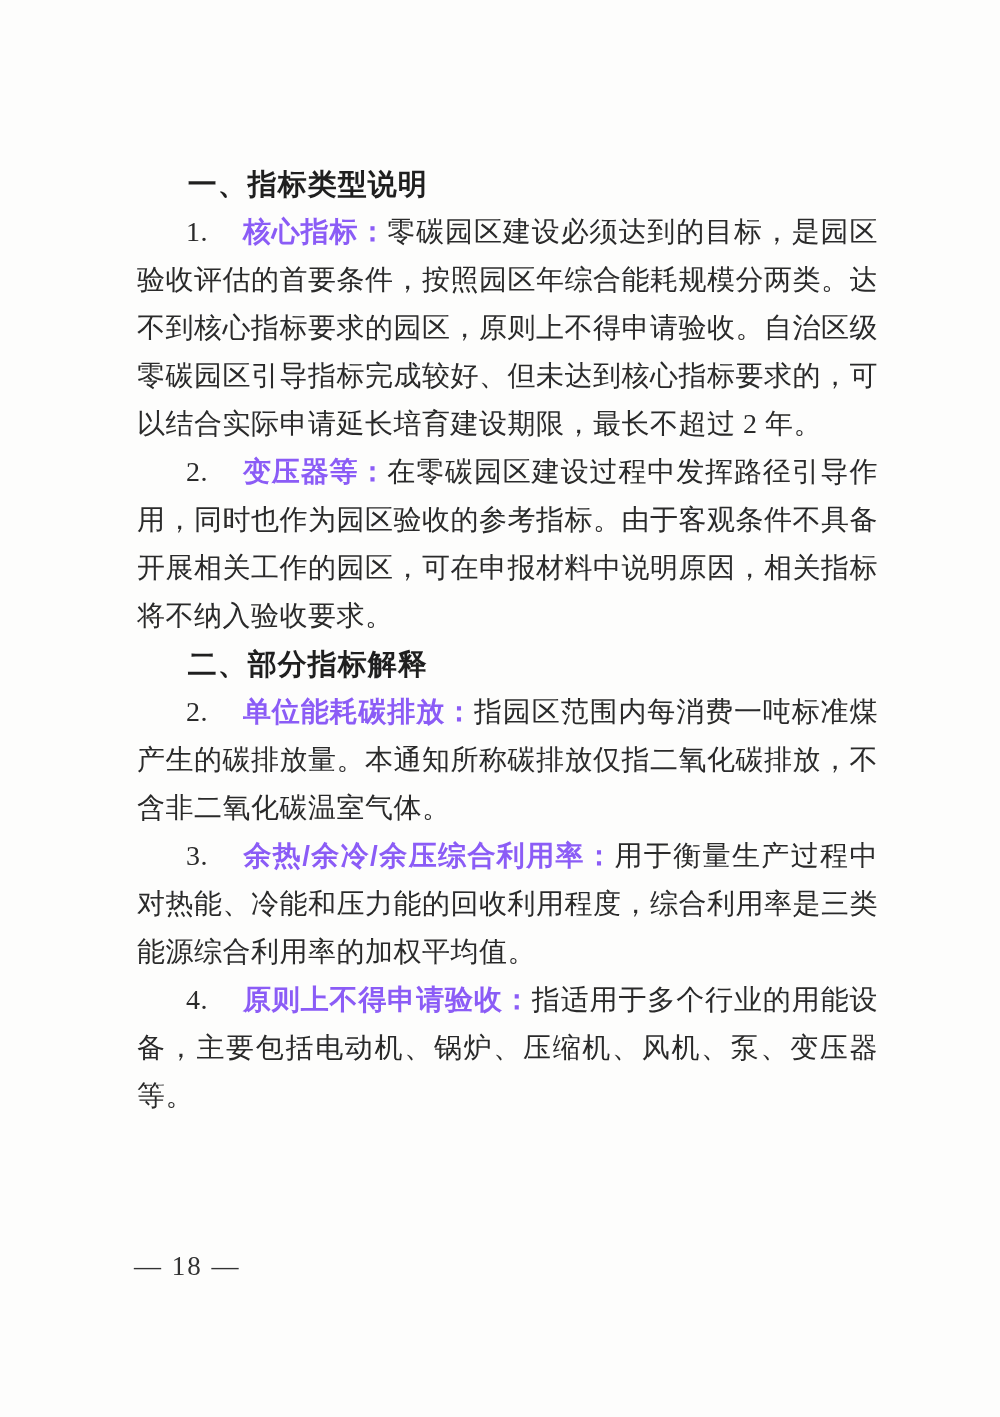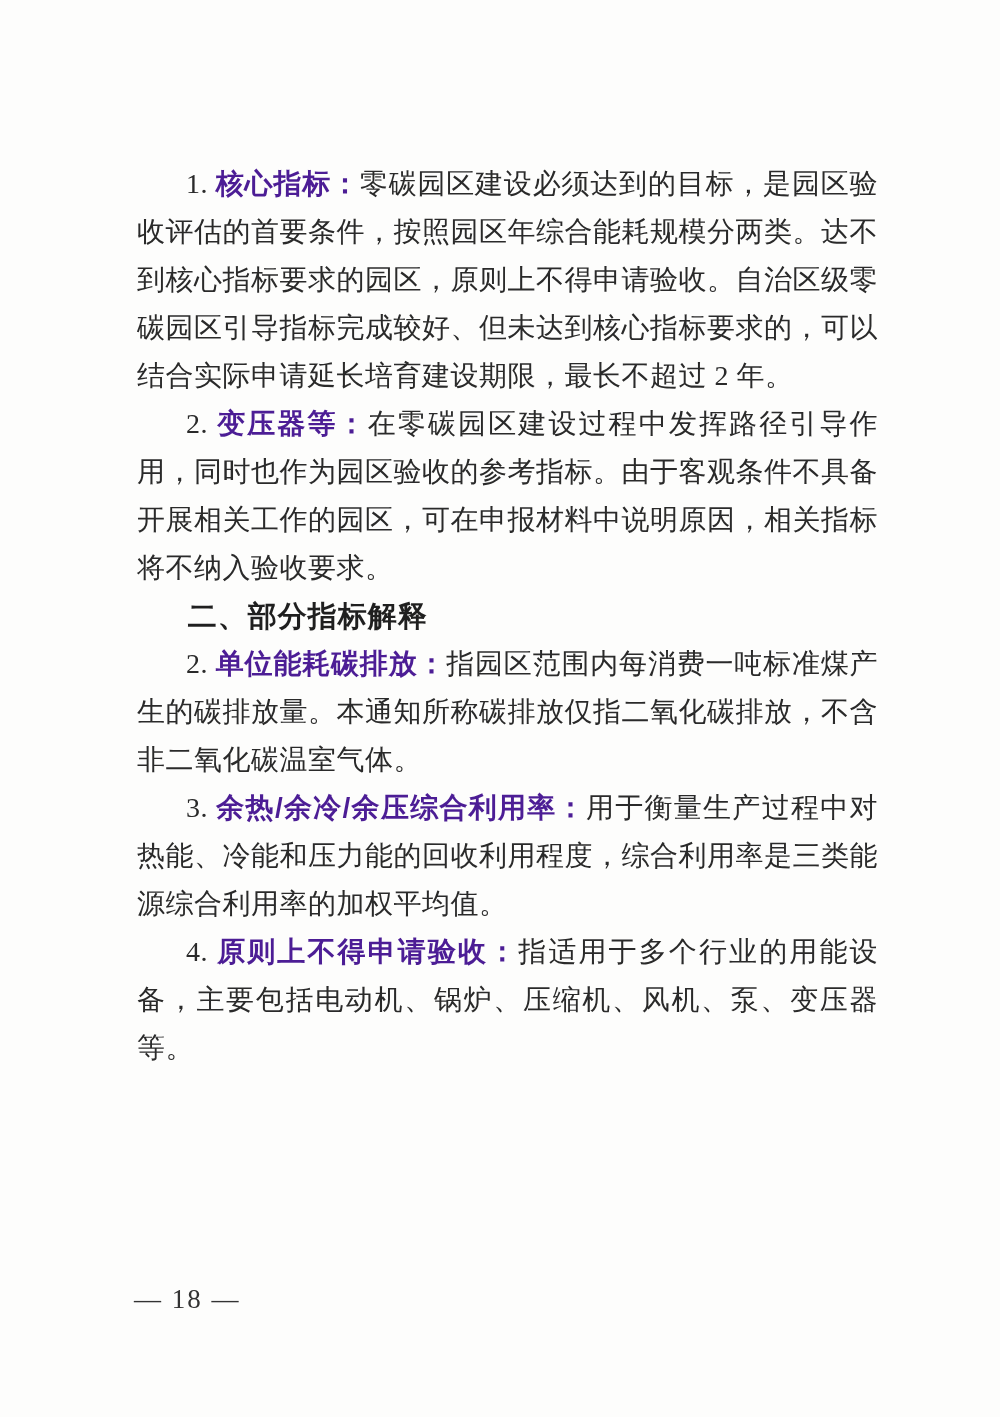--- a/index.html
+++ b/index.html
@@ -41,40 +41,41 @@
     text-indent: 1.75em;
     color: #2a2a2a;
     letter-spacing: 0.5px;
   }
   .para .num {
     font-family: "Liberation Serif", "DejaVu Serif", serif;
   }
   .para .term {
     font-weight: 700;
     font-family: "Liberation Sans", "DejaVu Sans", sans-serif;
-    color: #4c1d95;
+    color: #8b5cf6;
+    margin-left: 27px;
   }
   .page-number {
     position: absolute;
     left: 134px;
     top: 1246px;
     font-size: 27px;
     line-height: 40px;
     color: #333333;
     font-family: "Liberation Serif", "DejaVu Serif", serif;
     letter-spacing: 2px;
-    margin-top: 33px;
   }
 </style>
 </head>
 <body>
 
 <div class="page">
   <div class="content">
 
+    <h2 class="heading">一、指标类型说明</h2>
 
     <p class="para"><span class="num">1. </span><span class="term">核心指标：</span><span class="body-text">零碳园区建设必须达到的目标，是园区验收评估的首要条件，按照园区年综合能耗规模分两类。达不到核心指标要求的园区，原则上不得申请验收。自治区级零碳园区引导指标完成较好、但未达到核心指标要求的，可以结合实际申请延长培育建设期限，最长不超过 2 年。</span></p>
 
     <p class="para"><span class="num">2. </span><span class="term">变压器等：</span><span class="body-text">在零碳园区建设过程中发挥路径引导作用，同时也作为园区验收的参考指标。由于客观条件不具备开展相关工作的园区，可在申报材料中说明原因，相关指标将不纳入验收要求。</span></p>
 
     <h2 class="heading">二、部分指标解释</h2>
 
 
     <p class="para"><span class="num">2. </span><span class="term">单位能耗碳排放：</span><span class="body-text">指园区范围内每消费一吨标准煤产生的碳排放量。本通知所称碳排放仅指二氧化碳排放，不含非二氧化碳温室气体。</span></p>
 

